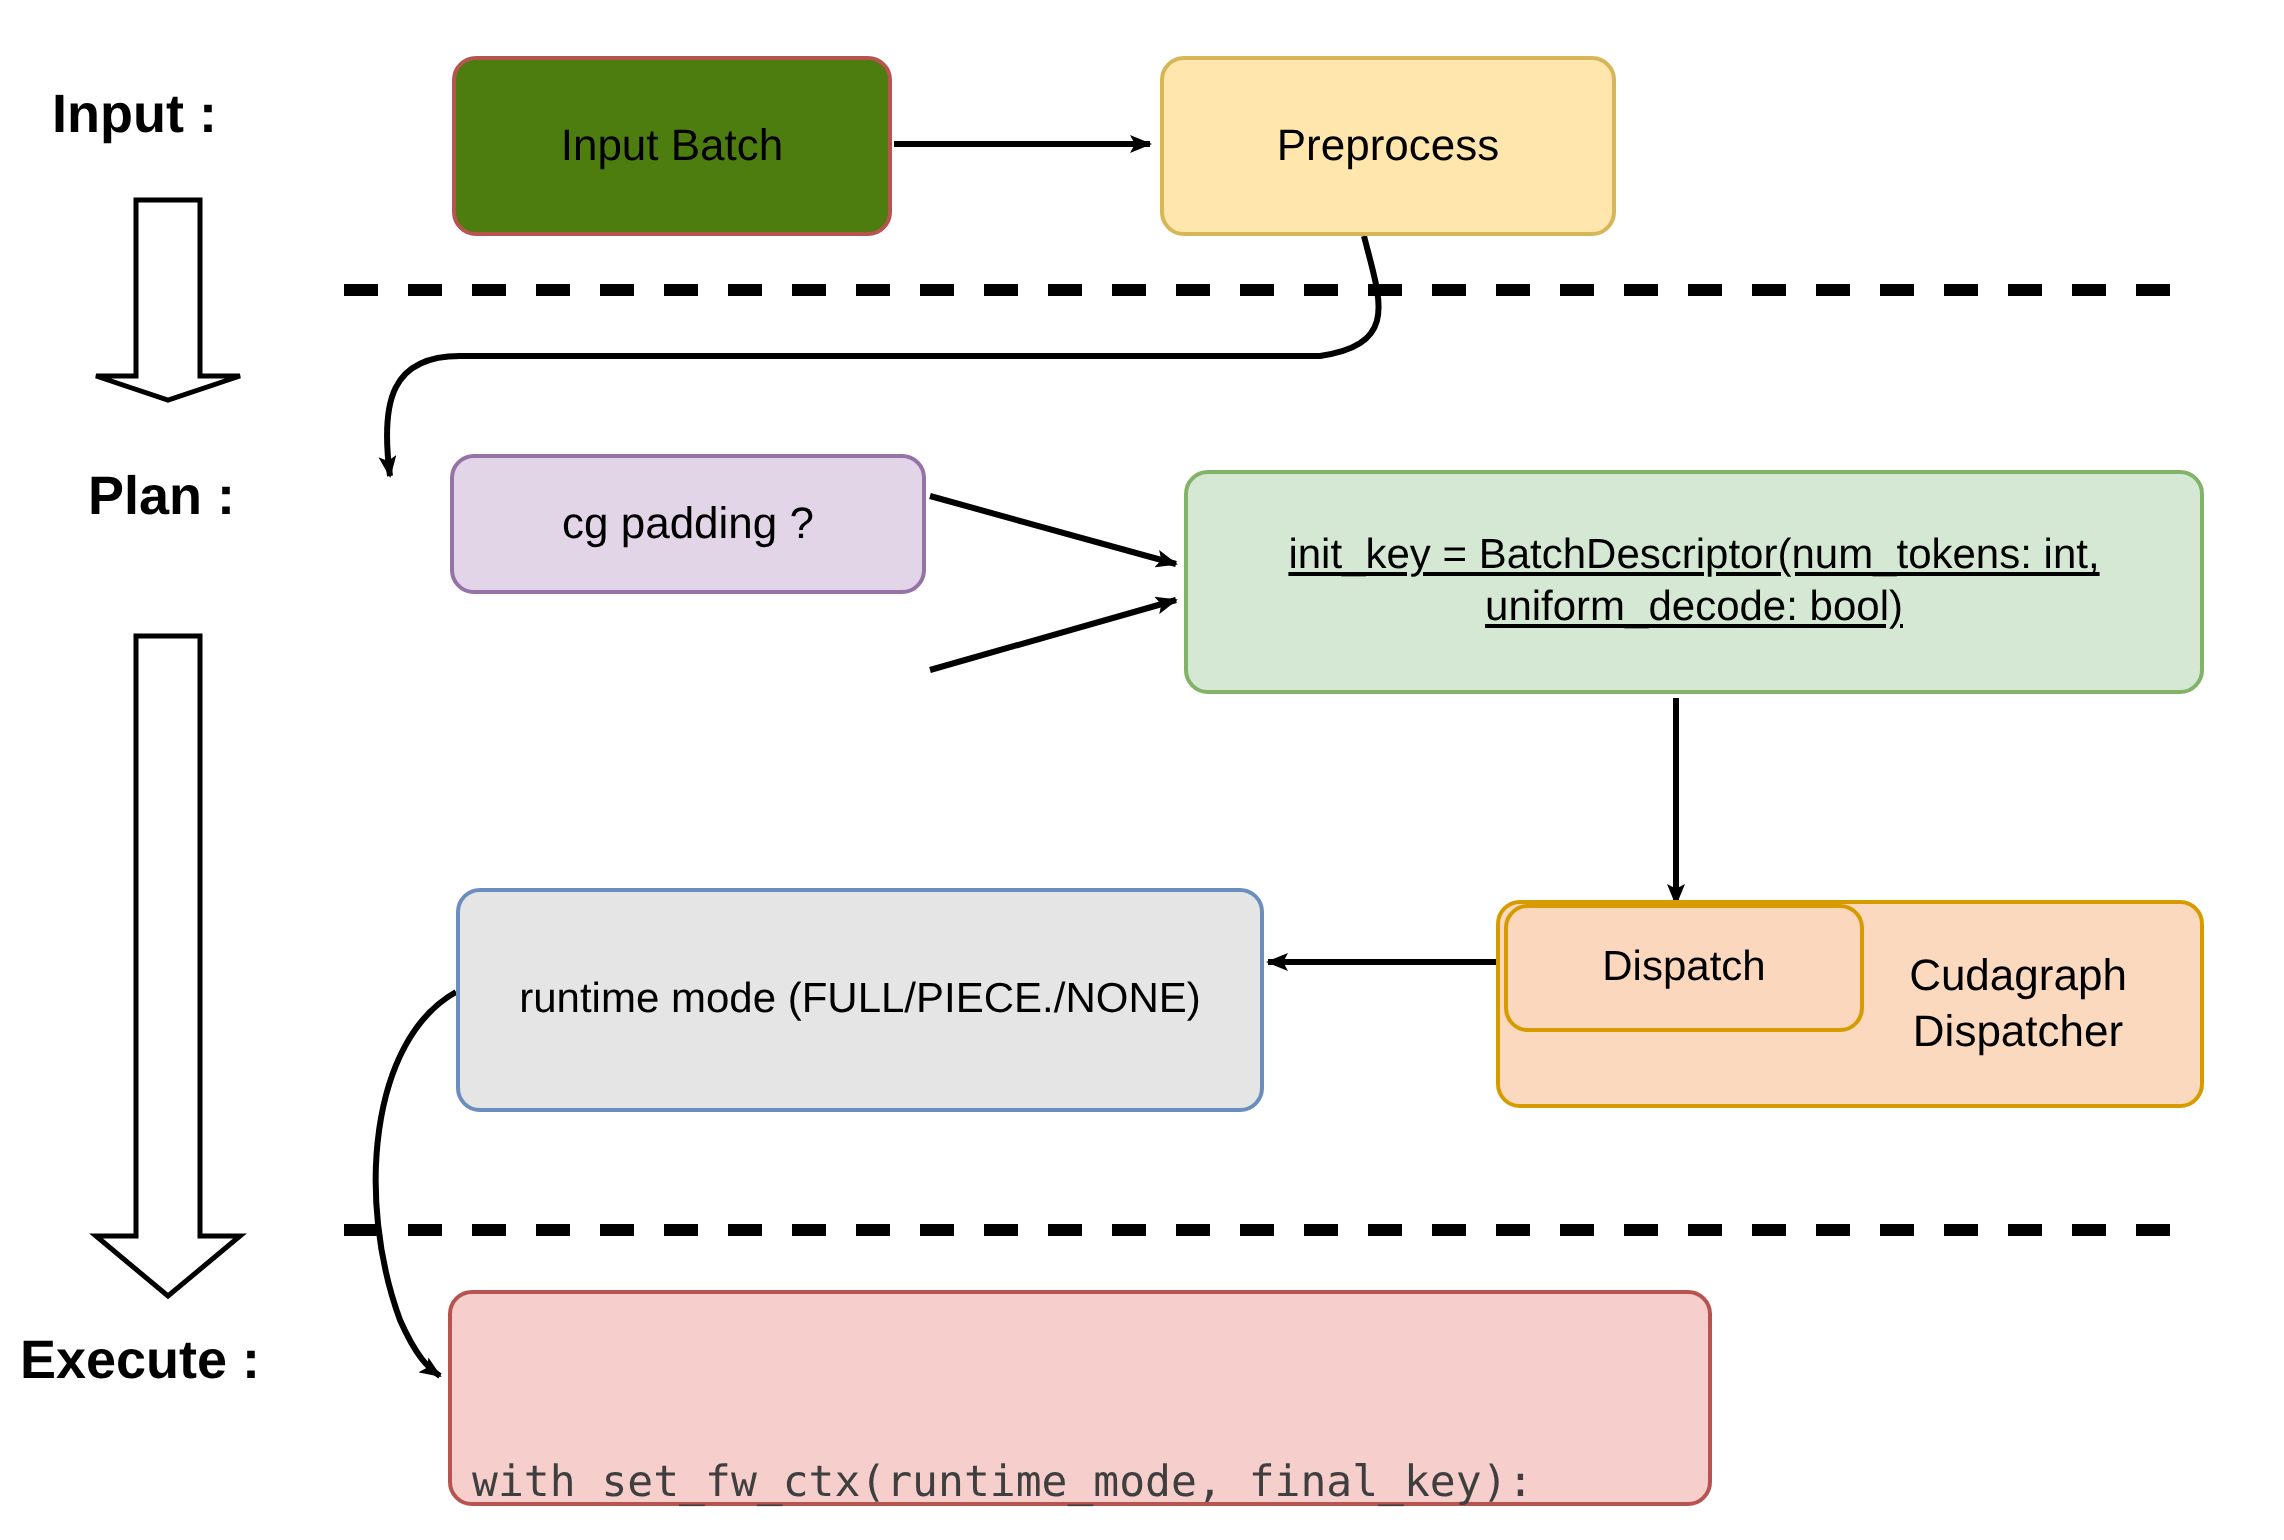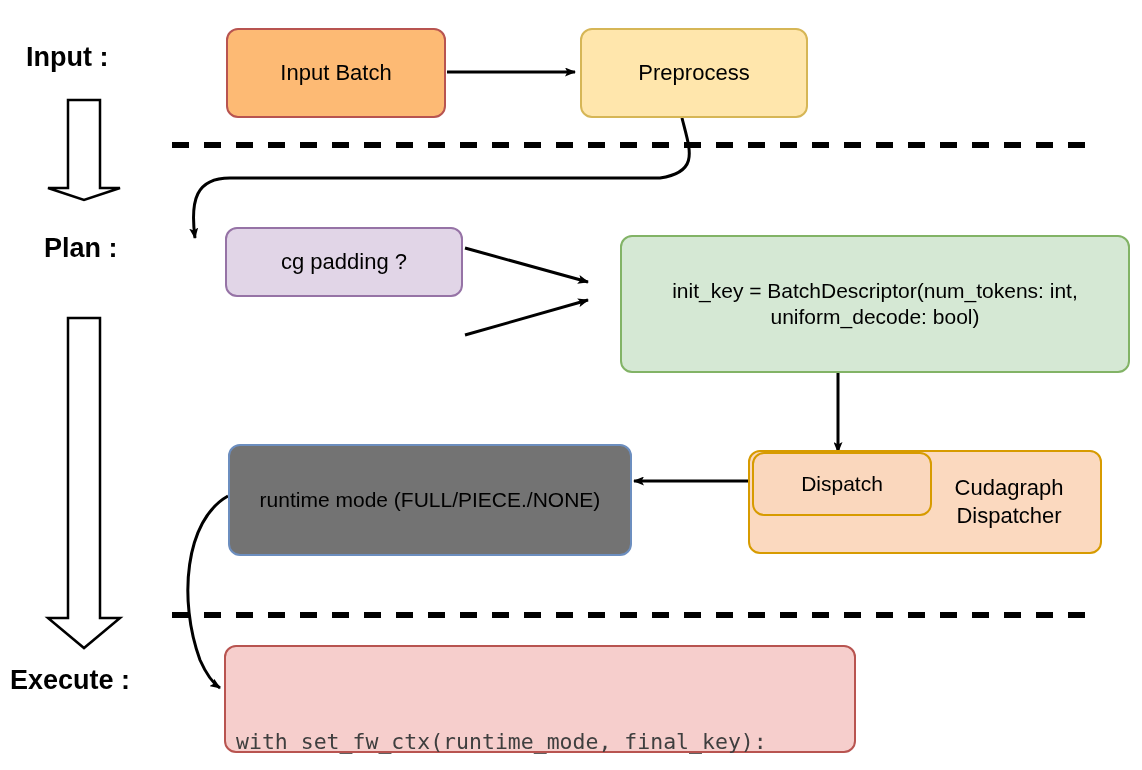--- a/index.html
+++ b/index.html
@@ -45,39 +45,39 @@
     border-style: solid;
     border-width: 2px;
     border-radius: 12px;
     font-family: "Liberation Sans", sans-serif;
     font-size: 22px;
     line-height: 1.22;
     color: #000000;
     padding: 2px 8px;
   }
   .node-input-batch {
-    background: #fdba74;
+    background: #4d7c0f;
     border-color: #b85450;
   }
   .node-preprocess {
     background: #ffe6ac;
     border-color: #d6b656;
   }
   .node-purple {
     background: #e1d5e7;
     border-color: #9673a6;
     margin-top: 16px;
   }
   .node-green {
     background: #d5e8d4;
     border-color: #82b366;
     font-size: 21px;
   }
   .node-blue {
-    background: #737373;
+    background: #e5e5e5;
     border-color: #6c8ebf;
     font-size: 21px;
   }
   .node-orange-outer {
     background: #fbd9bf;
     border-color: #d79b00;
     align-items: flex-start;
     justify-content: flex-end;
     padding: 0;
   }
@@ -151,21 +151,21 @@
 
   <div class="node node-preprocess" style="left:580px; top:28px; width:228px; height:90px;">
     <span>Preprocess</span>
   </div>
 
   <div class="node node-purple" style="left:225px; top:211px; width:238px; height:70px;">
     <span>cg padding ?</span>
   </div>
 
 
-  <div class="node node-green" style="left:620px; top:235px; width:510px; height:138px; flex-direction:column;">
+  <div class="node node-green" style="left:592px; top:235px; width:510px; height:112px; flex-direction:column;text-decoration:underline;">
     <span>init_key = BatchDescriptor(num_tokens: int,</span>
     <span>uniform_decode: bool)</span>
   </div>
 
   <div class="node node-orange-outer" style="left:748px; top:450px; width:354px; height:104px;">
     <div class="outer-label">
       <div>Cudagraph</div>
       <div>Dispatcher</div>
     </div>
   </div>

